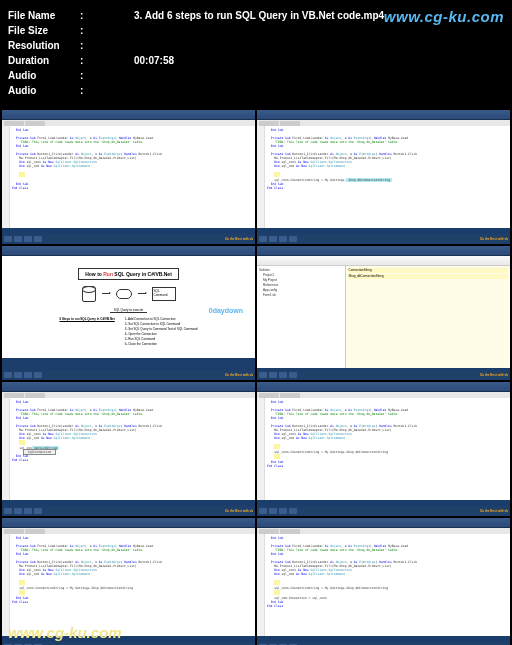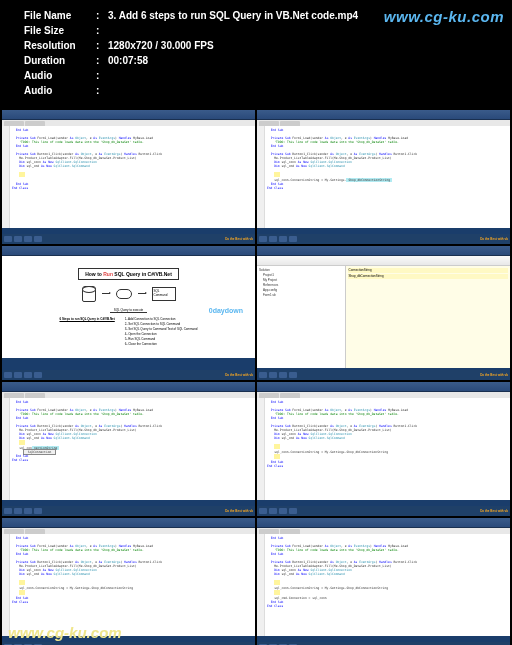--- a/index.html
+++ b/index.html
@@ -1,22 +1,22 @@
 <!DOCTYPE html>
 <html><head>
 <meta charset="utf-8">
 <style>
   * { box-sizing: border-box; margin: 0; padding: 0; }
   body { width: 512px; height: 645px; background: #000; font-family: Arial, sans-serif; overflow: hidden; }
   
-  .header { background: #000; color: #fff; padding: 8px 24px 12px; font-size: 10px; line-height: 1.5; font-weight: bold; position: relative; }
+  .header { background: #000; color: #fff; padding: 8px 8px 12px; font-size: 10px; line-height: 1.5; font-weight: bold; position: relative; }
   .header-row { display: flex; }
   .header-label { width: 72px; }
   .header-sep { width: 12px; }
-  .header-val { flex: 1; }
+  .header-val { flex: 1; margin-left: 42px; }
   .watermark-top { position: absolute; right: 8px; top: 6px; font-size: 15px; color: #5bb7f0; font-weight: bold; font-style: italic; letter-spacing: 0.5px; }
   
   .grid { display: grid; grid-template-columns: 1fr 1fr; gap: 2px; background: #000; padding: 0 2px 2px; }
   
   .tile { height: 134px; background: #1a3d6b; position: relative; overflow: hidden; font-size: 3px; }
   .tile-chrome { height: 10px; background: linear-gradient(to bottom, #3a5b8a, #2a4a7a); border-bottom: 1px solid #1a3050; }
   .tile-tabs { height: 6px; background: #e8e8e8; display: flex; gap: 1px; padding: 1px 2px 0; }
   .tab { width: 20px; background: #ccc; border-radius: 1px 1px 0 0; }
   .tile-body { background: #fff; height: calc(100% - 32px); display: flex; position: relative; }
   .gutter { width: 8px; background: #f0f0f0; border-right: 1px solid #ddd; display: flex; flex-direction: column; }
@@ -66,21 +66,20 @@
     <span class="header-sep">:</span>
     <span class="header-val">3. Add 6 steps to run SQL Query in VB.Net code.mp4</span>
   </div>
   <div class="header-row">
     <span class="header-label">File Size</span>
     <span class="header-sep">:</span>
   </div>
   <div class="header-row">
     <span class="header-label">Resolution</span>
     <span class="header-sep">:</span>
-    <span class="header-val">1280x720 / 30.000 FPS</span>
   </div>
   <div class="header-row">
     <span class="header-label">Duration</span>
     <span class="header-sep">:</span>
     <span class="header-val">00:07:58</span>
   </div>
   <div class="header-row">
     <span class="header-label">Audio</span>
     <span class="header-sep">:</span>
   </div>

